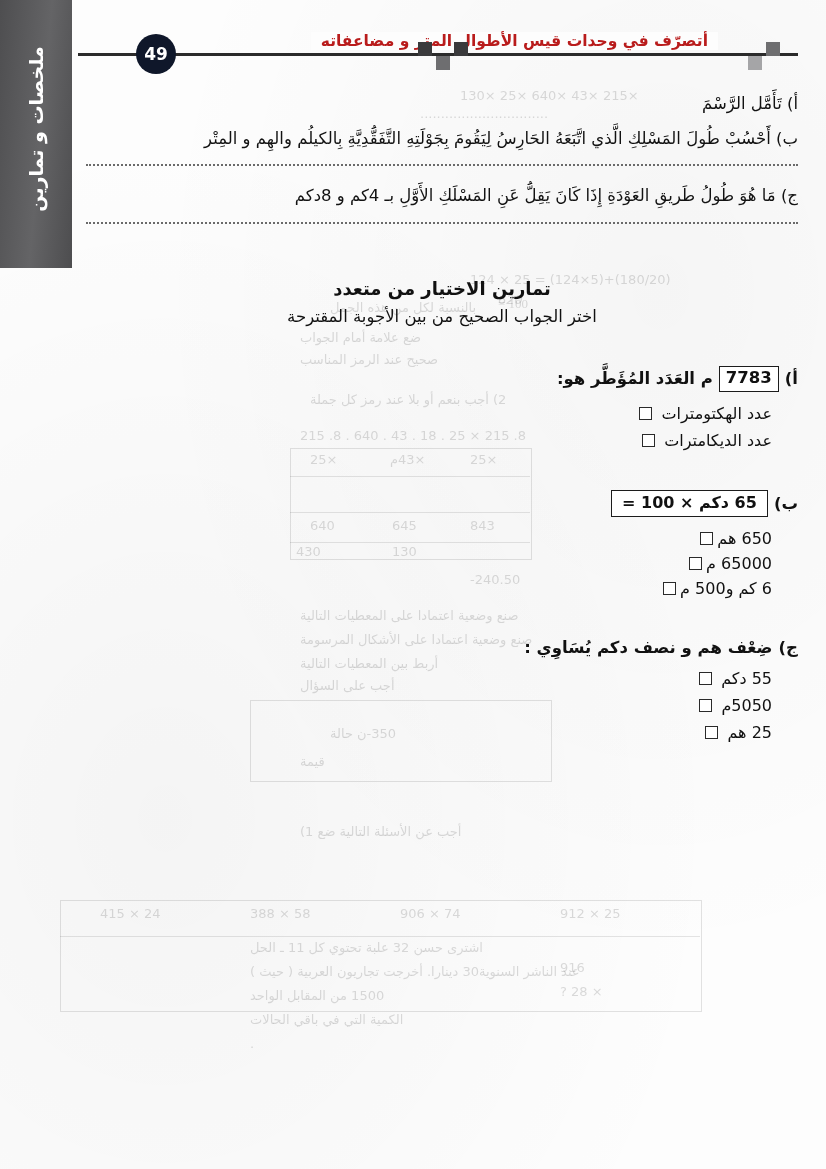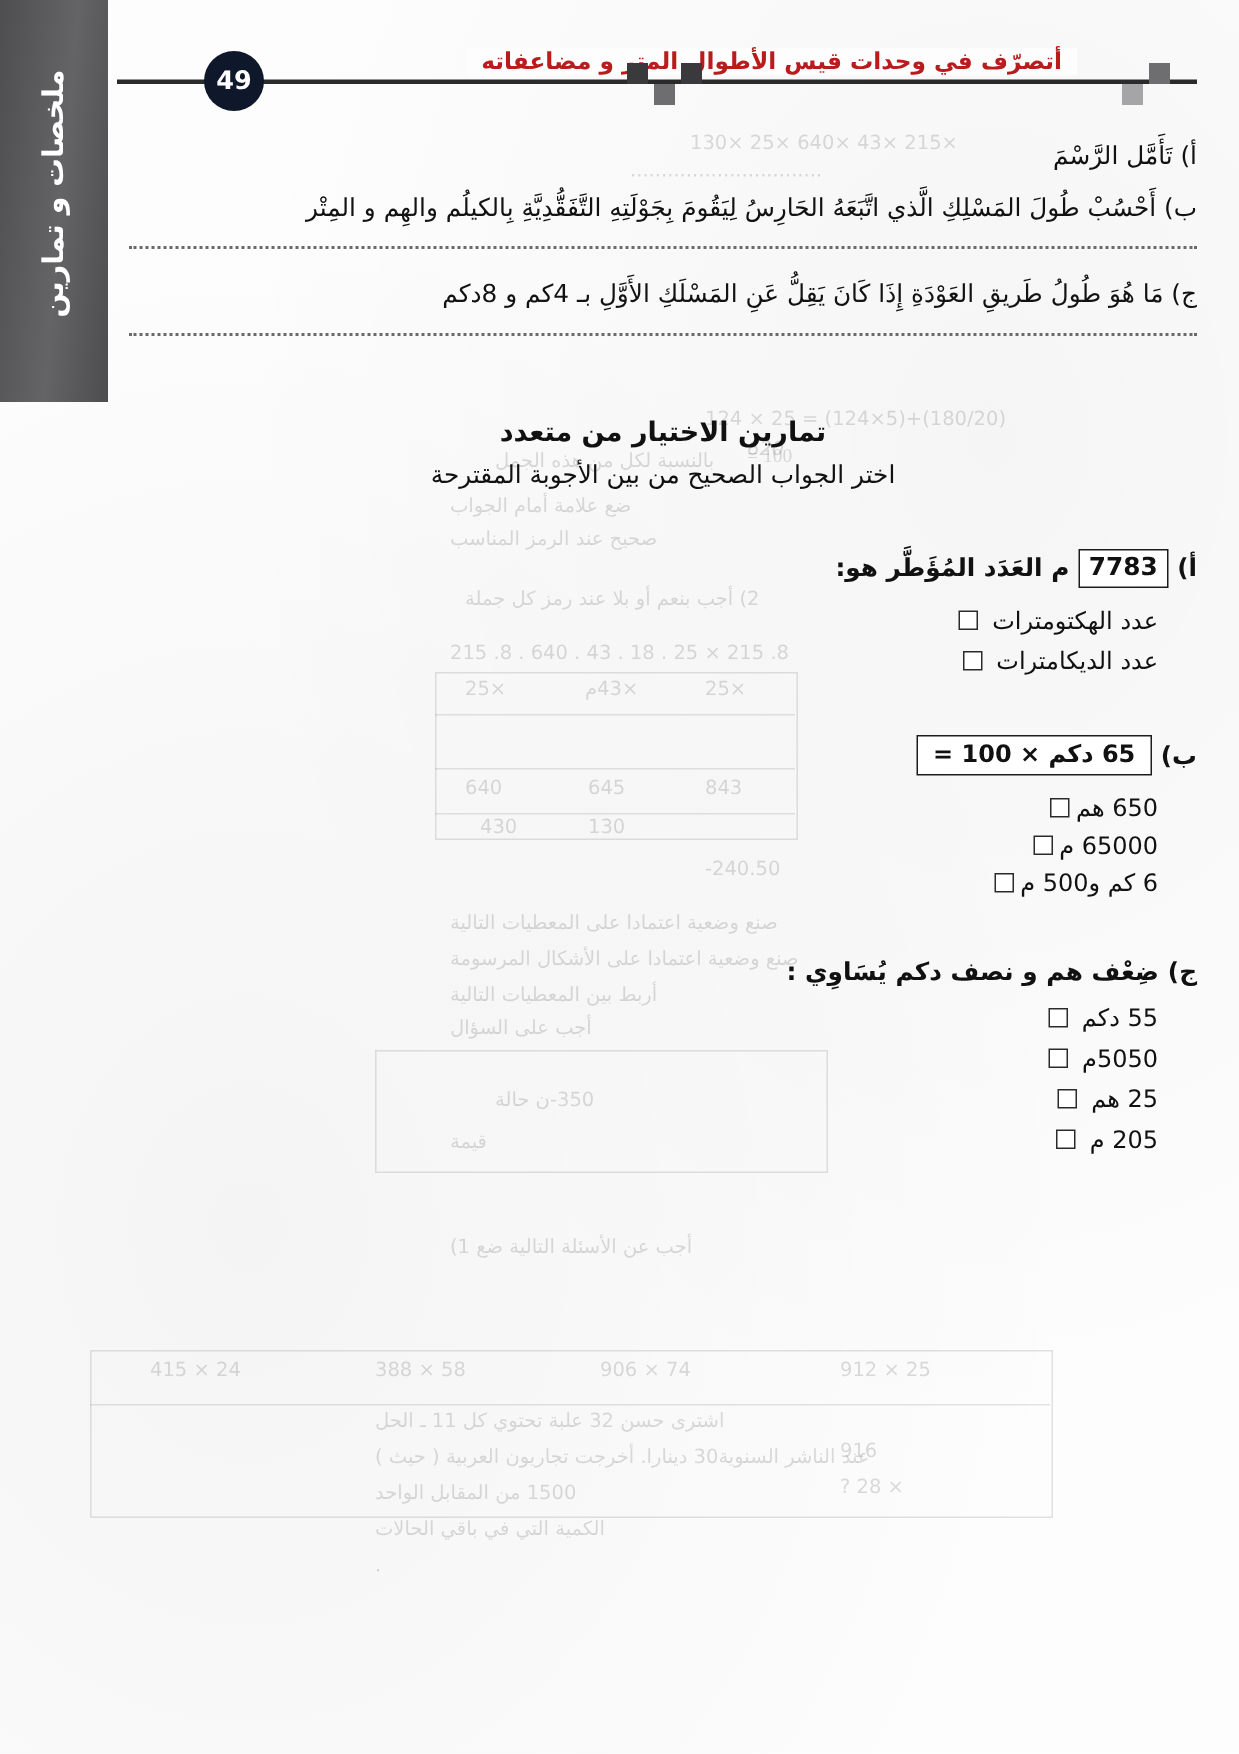--- a/index.html
+++ b/index.html
@@ -251,21 +251,21 @@
   <div class="ghost-line" style="left:290px; top:476px; width:240px;"></div>
   <div class="ghost-line" style="left:290px; top:512px; width:240px;"></div>
   <div class="ghost-line" style="left:290px; top:542px; width:240px;"></div>
   <div class="ghost" style="left:470px; top:452px;">×25</div>
   <div class="ghost" style="left:390px; top:452px;">×43م</div>
   <div class="ghost" style="left:310px; top:452px;">×25</div>
   <div class="ghost" style="left:470px; top:518px;">843</div>
   <div class="ghost" style="left:392px; top:518px;">645</div>
   <div class="ghost" style="left:310px; top:518px;">640</div>
   <div class="ghost" style="left:392px; top:544px;">130</div>
-  <div class="ghost" style="left:320px; top:544px;">430</div>
+  <div class="ghost" style="left:296px; top:544px;">430</div>
   <div class="ghost" style="left:470px; top:572px;">240.50-</div>
 
   <div class="ghost" style="left:300px; top:608px;">صنع وضعية اعتمادا على المعطيات التالية</div>
   <div class="ghost" style="left:300px; top:632px;">صنع وضعية اعتمادا على الأشكال المرسومة</div>
   <div class="ghost" style="left:300px; top:656px;">أربط بين المعطيات التالية</div>
   <div class="ghost" style="left:300px; top:678px;">أجب على السؤال</div>
   <div class="ghost" style="left:330px; top:726px;">350-ن حالة</div>
   <div class="ghost" style="left:300px; top:754px;">قيمة</div>
   <div class="ghost-box" style="left:250px; top:700px; width:300px; height:80px;"></div>
 
@@ -361,20 +361,16 @@
         <span class="checkbox"></span>
       </div>
       <div class="option">
         <span class="opt-text">5050م</span>
         <span class="checkbox"></span>
       </div>
       <div class="option">
         <span class="opt-text">25 هم</span>
         <span class="checkbox"></span>
       </div>
-      <div class="option">
-        <span class="opt-text">205 م</span>
-        <span class="checkbox"></span>
-      </div>
     </div>
   </div>
 
 </div>
 
 </body></html>

